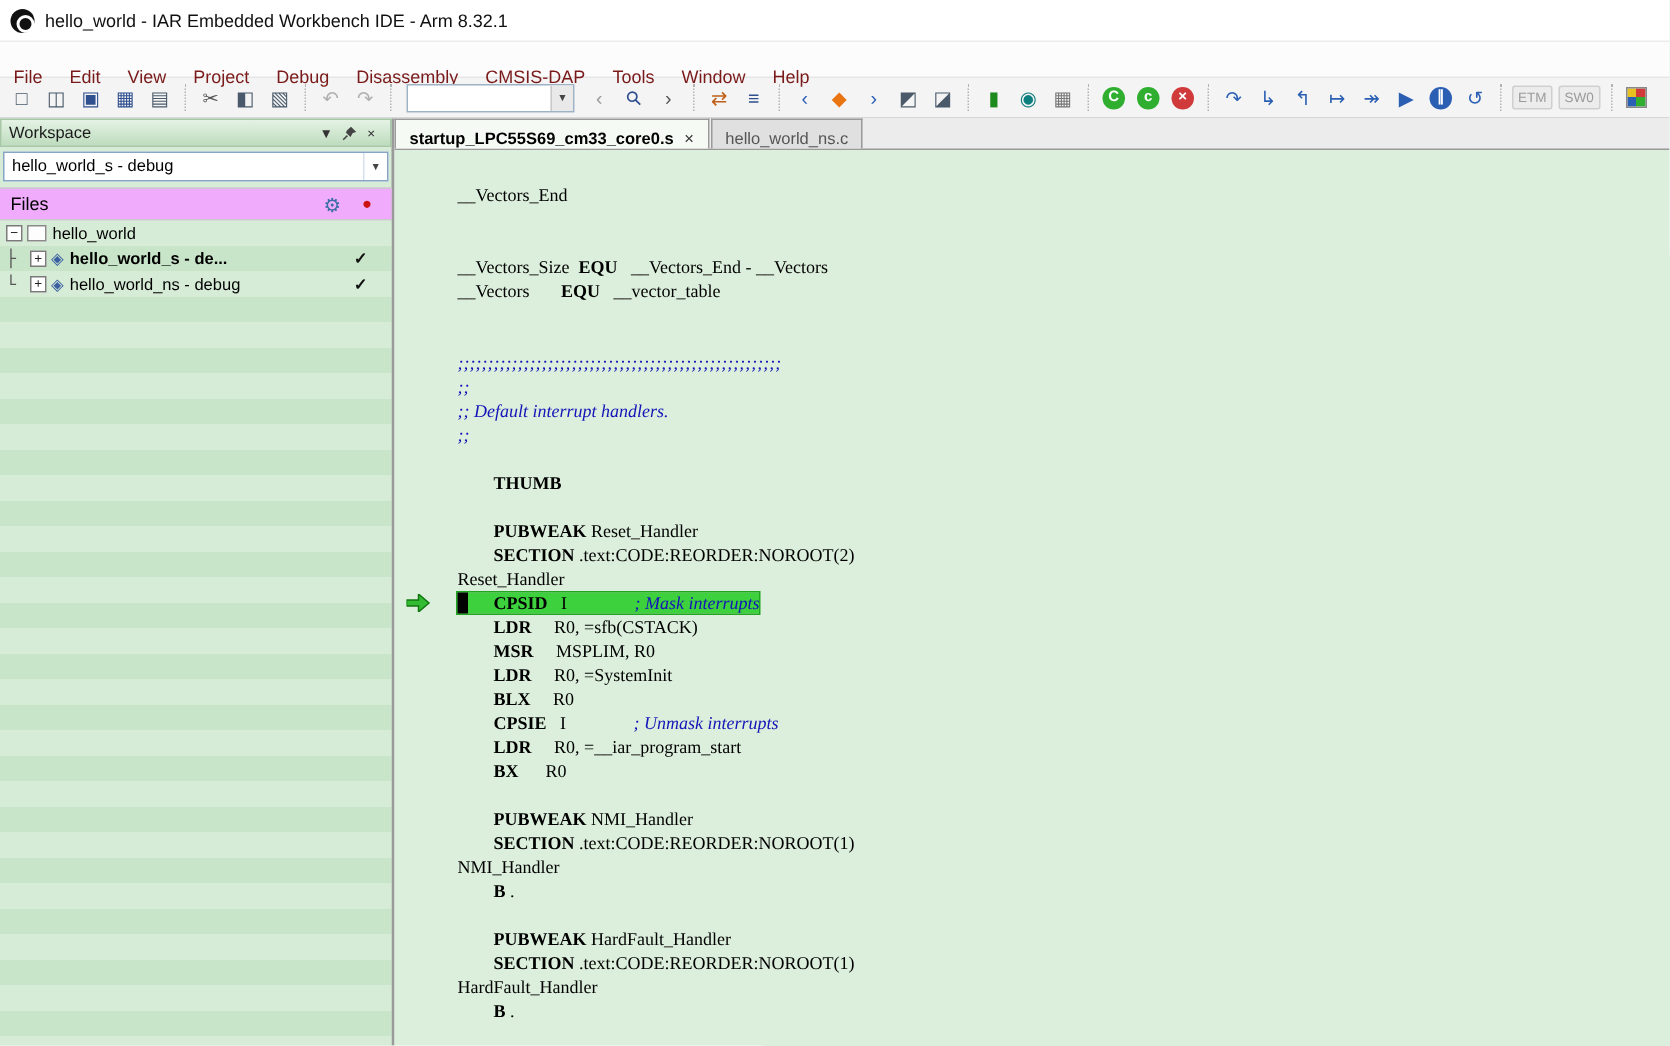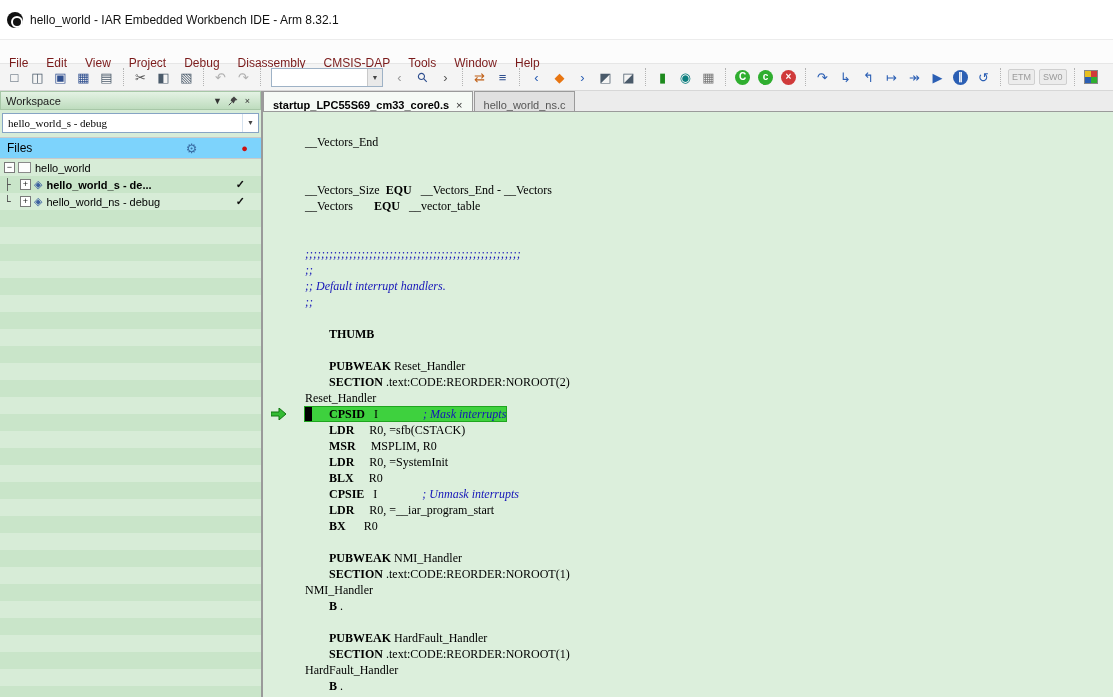--- a/index.html
+++ b/index.html
@@ -1,20 +1,20 @@
 <!DOCTYPE html>
 <html style="--editor-bg: #dcefdc; --stripe-a: #d7ecd7; --stripe-b: #c9e5c9; --highlight-bg: #3ed13e; --highlight-border: #1fa51f; --comment: #1414b8; --menu-text: #7a1a1a;"><head>
 <meta charset="utf-8">
 <style>
   * { box-sizing: border-box; margin: 0; padding: 0; }
   html,body { width:1113px; height:697px; overflow:hidden; }
   body { font-family:"Liberation Sans", sans-serif; background:#ffffff; font-size:12px; color:#000; }
 
   
-  .titlebar { height:40px; display:flex; align-items:center; gap:7px; padding-left:7px; background:#fff; border-bottom:1px solid #ececec; }
+  .titlebar { height:28px; display:flex; align-items:center; gap:7px; padding-left:7px; background:#fff; border-bottom:1px solid #ececec; }
   .app-icon { width:16px; height:16px; border-radius:50%; background:#111; position:relative; flex:0 0 auto; }
   .app-icon::after { content:""; position:absolute; left:4px; top:4px; width:8px; height:8px; border-radius:50%; border:2px solid #fff; }
   .title-text { font-size:12px; color:#111; }
 
   
   .menubar { height:24px; display:flex; align-items:center; background:#fcfcfc; border-bottom:1px solid #e6e6e6; }
   .menu-item { padding:4px 9px; font-size:12px; color:var(--menu-text,#7a1a1a); cursor:default;margin-top:22px; }
 
   
   .toolbar { height:27px; display:flex; align-items:center; background:#f4f4f4; border-bottom:1px solid #d7d7d7; padding:0 3px; }
@@ -28,24 +28,24 @@
   .conic { width:14px; height:14px; border:1px solid #888; background:conic-gradient(#d23a3a 0 25%, #2fae2f 25% 50%, #2b5fb4 50% 75%, #e8c020 75%); }
 
   
   .main { display:flex; height:618px; }
 
   
   .left { width:263px; flex:0 0 auto; display:flex; flex-direction:column; background:var(--stripe-a,#d7ecd7); border-right:2px solid #9a9a9a; }
   .ws-caption { height:19px; background:linear-gradient(#e4f2e4,#bedcbe); border:1px solid #a7c7a7; display:flex; align-items:center; padding:0 5px; font-size:11px; color:#1a1a1a; }
   .ws-caption .spacer { flex:1; }
   .cap-btn { width:15px; height:15px; display:flex; align-items:center; justify-content:center; font-size:9px; color:#333; cursor:default; }
-  .ws-config { height:20px; margin:3px 2px 4px 2px; background:#fff; border:1px solid #86a4c4; display:flex; align-items:center; font-size:11px;font-family:Liberation Serif, serif; }
+  .ws-config { height:20px; margin:3px 2px 4px 2px; background:#fff; border:1px solid #86a4c4; display:flex; align-items:center; font-size:11px; }
   .ws-config .cfg-value { flex:1; padding-left:5px; }
   .ws-config .arrow { width:16px; height:100%; display:flex; align-items:center; justify-content:center; font-size:7px; color:#444; border-left:1px solid #d5e2ee; }
-  .files-row { height:22px; background:#7dd3fc; border-top:1px solid #c9c9c9; border-bottom:1px solid #c9c9c9; display:flex; align-items:center; padding:0 7px; font-size:12px;gap:30px; }
+  .files-row { height:22px; background:#f0abfc; border-top:1px solid #c9c9c9; border-bottom:1px solid #c9c9c9; display:flex; align-items:center; padding:0 7px; font-size:12px; }
   .files-row .spacer { flex:1; }
   .gear { color:#3a6ea5; font-size:13px; margin-right:14px; }
   .red-dot { color:#cc1111; font-size:11px; margin-right:6px; }
   .tree { flex:1; background:repeating-linear-gradient(180deg, var(--stripe-a,#d7ecd7) 0 17px, var(--stripe-b,#c9e5c9) 17px 34px); font-size:11px; }
   .tree-row { height:17px; display:flex; align-items:center; padding-left:4px; white-space:pre; }
   .expander { width:11px; height:11px; flex:0 0 auto; border:1px solid #7a7a7a; background:#fff; font-size:9px; line-height:9px; text-align:center; margin-right:3px; color:#222; }
   .branch { font-family:"DejaVu Sans Mono", monospace; color:#555; width:16px; flex:0 0 auto; font-size:11px; }
   .root-icon { width:13px; height:11px; background:#fdfdfd; border:1px solid #8a8a8a; margin-right:4px; flex:0 0 auto; }
   .node-icon { color:#3b5fa0; font-size:11px; margin-right:4px; }
   .node-label { color:#000; }

